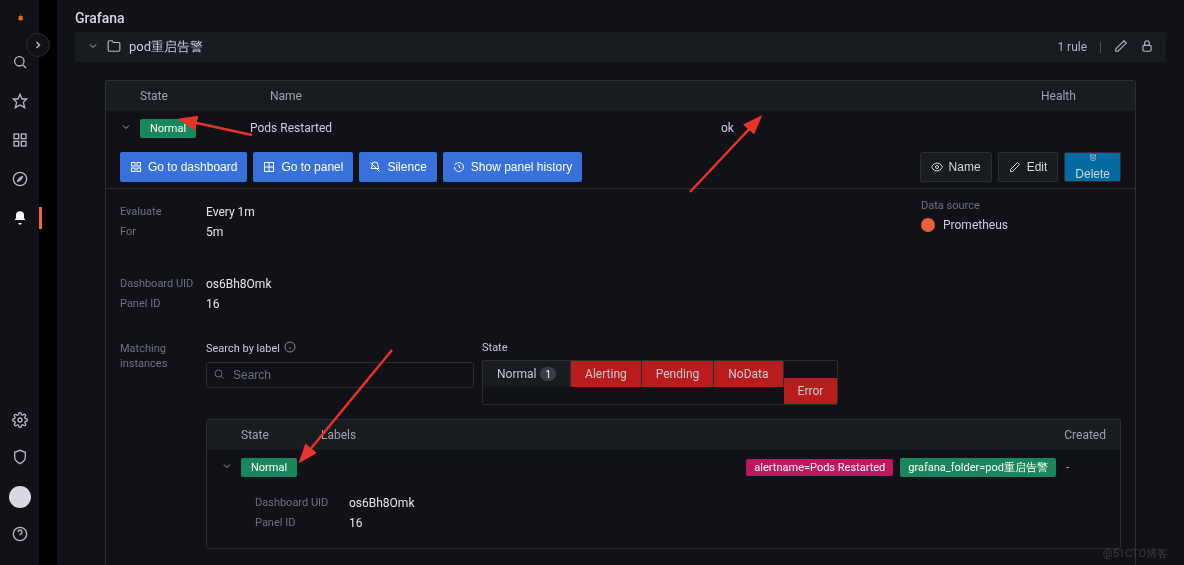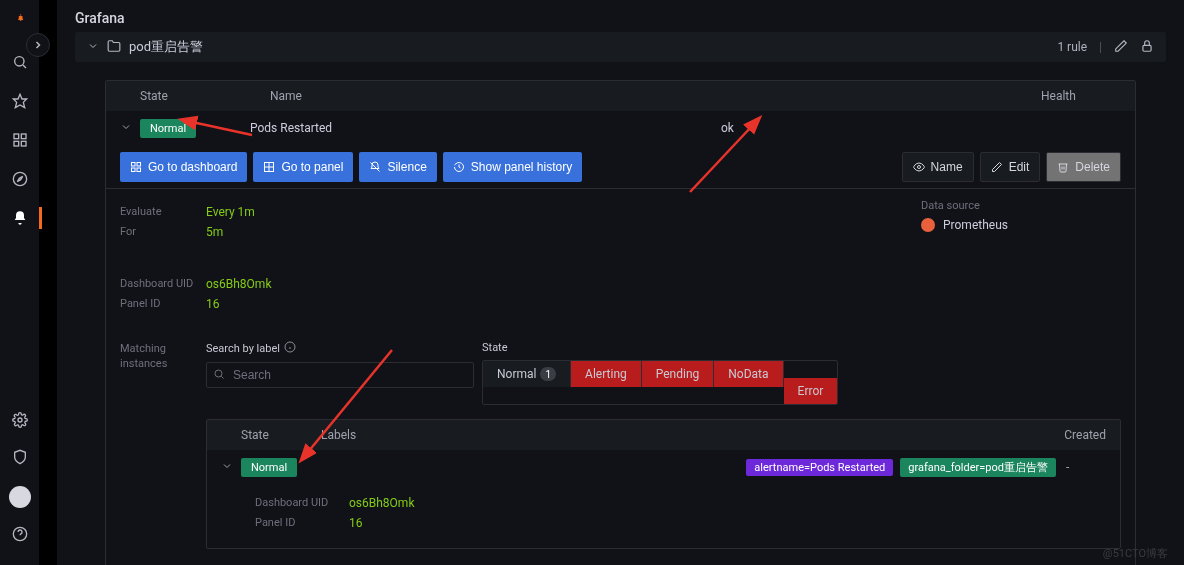--- a/index.html
+++ b/index.html
@@ -36,30 +36,30 @@
 .rule-row { height: 34px; display: flex; align-items: center; padding: 0 14px; }
 .rule-row .expand { width: 20px; color: #9fa1ad; cursor: pointer; }
 .badge-normal { background: #1b855e; color: #fff; padding: 3px 10px; border-radius: 2px; font-size: 11px; }
 .col-state-val { width: 110px; }
 
 .action-bar { height: 44px; display: flex; align-items: center; gap: 6px; padding: 0 14px; border-bottom: 1px solid #2c2d33; }
 .action-bar .spacer { flex: 1; }
 .btn { display: inline-flex; align-items: center; gap: 6px; height: 30px; padding: 0 10px; border-radius: 2px; font-size: 12px; cursor: pointer; border: none; }
 .btn-blue { background: #3871dc; color: #fff; }
 .btn-dark { background: #181b1f; color: #d5d6df; border: 1px solid #2c2d33; }
-.btn-red { background: #737373; color: #d5d6df; border: 1px solid #2c2d33; }
+.btn-red { background: #0369a1; color: #d5d6df; border: 1px solid #2c2d33; flex-direction: column; }
 .btn svg { width: 12px; height: 12px; }
 
 .details { padding: 10px 14px 18px 14px; }
 .two-col { display: flex; }
 .two-col .leftc { flex: 1; }
 .two-col .rightc { width: 200px; }
 .kv { display: flex; margin: 6px 0; }
 .kv .k { width: 86px; color: #6e707c; font-size: 11px; }
-.kv .v { color: #84cc16; font-size: 12px; }
+.kv .v { color: #e5e5e5; font-size: 12px; }
 .kv-wide .k { width: 86px; }
 .section-label { color: #6e707c; font-size: 11px; margin-bottom: 6px; }
 .ds-row { display: flex; align-items: center; gap: 8px; }
 .ds-dot { width: 14px; height: 14px; border-radius: 50%; background: #e8613c; display: inline-block; }
 
 .matching-row { display: flex; margin-top: 24px; gap: 0; align-items: flex-start; }
 .matching-label { width: 86px; color: #6e707c; font-size: 11px; line-height: 1.4; }
 .search-wrap { width: 268px; margin-right: 8px; }
 .search-title { font-size: 11px; color: #c8c9d3; margin-bottom: 6px; display: flex; align-items: center; gap: 4px; }
 .search-input { position: relative; }
@@ -75,21 +75,21 @@
 
 .inst-card { margin-top: 14px; border: 1px solid #2c2d33; border-radius: 2px; margin-left: 86px; }
 .inst-head { height: 30px; background: #181b1f; display: flex; align-items: center; padding: 0 14px; color: #9fa1ad; }
 .ih-state { width: 80px; }
 .ih-labels { flex: 1; }
 .ih-created { width: 100px; text-align: right; }
 .inst-row { height: 34px; display: flex; align-items: center; padding: 0 14px; }
 .inst-row .expand { width: 20px; cursor: pointer; color: #9fa1ad; }
 .inst-row .st { width: 60px; }
 .label-pill { display: inline-block; padding: 2px 8px; border-radius: 2px; font-size: 11px; margin-right: 4px; }
-.lp-purple { background: #6d28d9; color: #fff; }
+.lp-purple { background: #be185d; color: #fff; }
 .lp-green { background: #1b855e; color: #fff; }
 .inst-row .labels { flex: 1; text-align: right; padding-right: 6px; }
 .inst-row .created { width: 40px; text-align: left; color: #9fa1ad; }
 .inst-detail { padding: 6px 14px 12px 48px; }
 .inst-detail .kv .k { width: 94px; }
 
 .watermark { position: absolute; right: 16px; bottom: 4px; color: #3a3b41; font-size: 11px; }
 
 
 .arrows { position: absolute; left: 0; top: 0; width: 1184px; height: 565px; pointer-events: none; }

